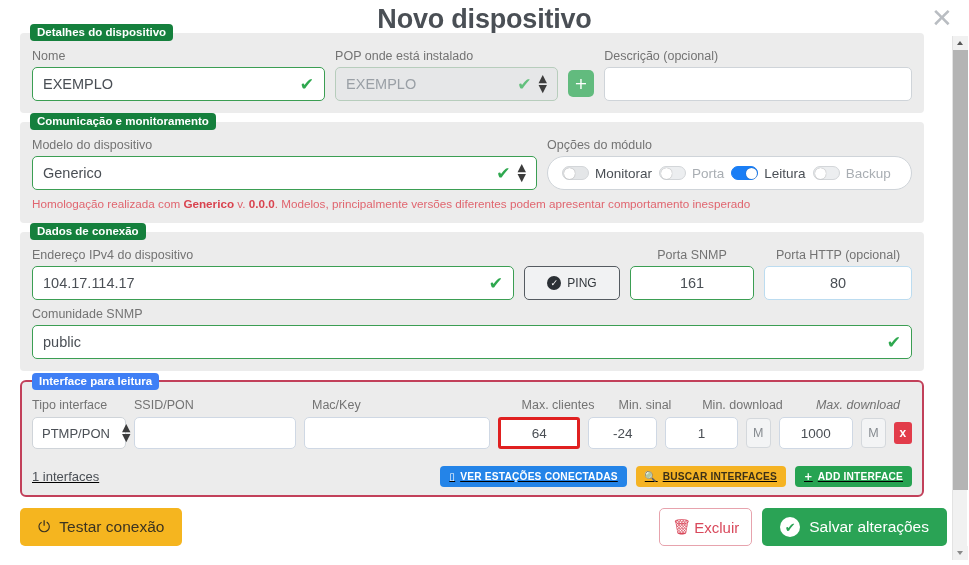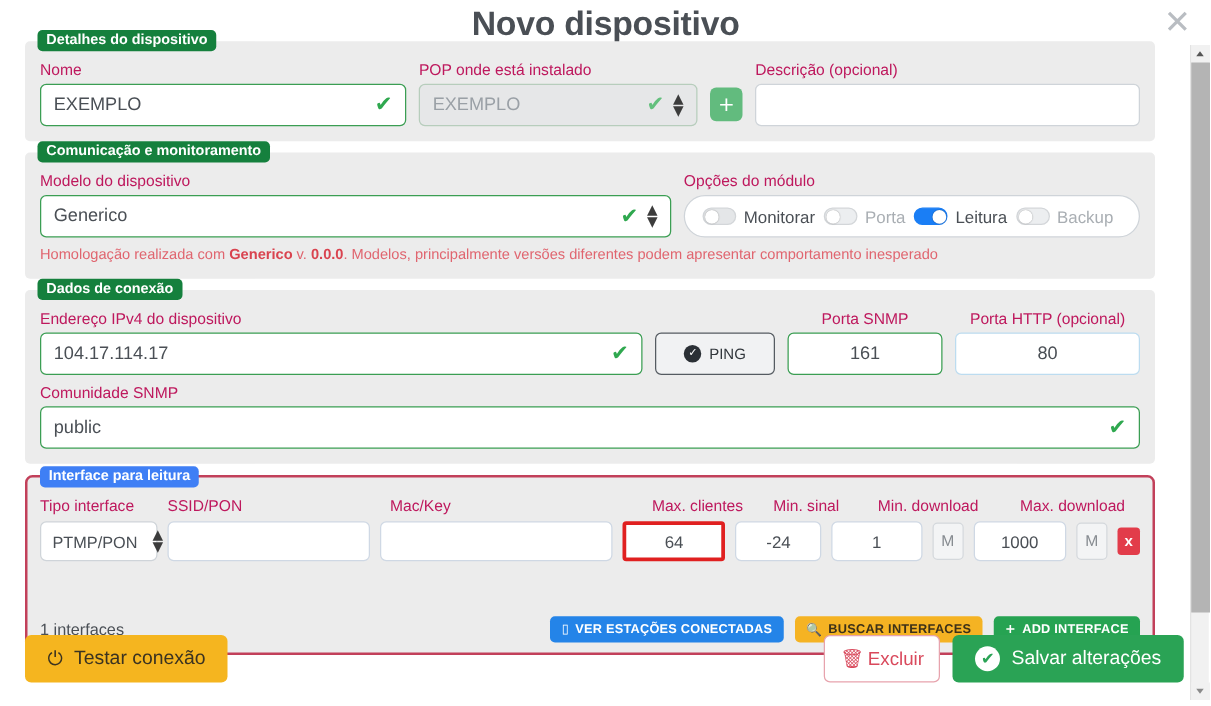--- a/index.html
+++ b/index.html
@@ -101,21 +101,21 @@
     border-radius: 4px;
     line-height: 14px;
     white-space: nowrap;
   }
   .panel.outlined .panel-legend { background: #3f7ff5; }
 
   .row { display: flex; align-items: flex-end; gap: 10px; }
   .field { display: flex; flex-direction: column; }
   .field-label {
     font-size: 12.5px;
-    color: #be185d;
+    color: #737373;
     margin-bottom: 3px;
     line-height: 15px;
     white-space: nowrap;
   }
   .input {
     position: relative;
     height: 34px;
     background: #fff;
     border: 1px solid #cfd4d9;
     border-radius: 5px;
@@ -276,21 +276,22 @@
     background: #e23c4a;
     color: #fff;
     border-radius: 3px;
     font-size: 12px;
     font-weight: bold;
     display: flex; align-items: center; justify-content: center;
     cursor: pointer;
   }
   .iface-footer {
     display: flex; align-items: center;
-    margin-top: 44px;
+    margin-top: 17px;
+    text-decoration: underline;
   }
   .iface-count { font-size: 13px; color: #4a4f55; }
   .pillbar { margin-left: auto; display: flex; gap: 9px; }
   .pill {
     height: 21px;
     border-radius: 4px;
     color: #fff;
     font-size: 10.2px;
     font-weight: bold;
     display: flex; align-items: center; gap: 5px;
@@ -466,21 +467,21 @@
     <div class="panel outlined">
       <div class="panel-legend">Interface para leitura</div>
 
       <div class="iface-head">
         <div class="field-label" style="width:94px;">Tipo interface</div>
         <div class="field-label" style="width:170px;">SSID/PON</div>
         <div class="field-label" style="width:195px;">Mac/Key</div>
         <div class="field-label" style="width:86px;text-align:center;">Max. clientes</div>
         <div class="field-label" style="width:72px;text-align:center;">Min. sinal</div>
         <div class="field-label" style="width:107px;text-align:center;">Min. download</div>
-        <div class="field-label" style="width:108px;text-align:center;">Max. download</div>
+        <div class="field-label" style="width:108px;text-align:center;font-style:italic;">Max. download</div>
       </div>
 
       <div class="iface-row">
         <div class="sel" style="width:94px;">
           <span>PTMP/PON</span>
           <span class="spinner">
               <span>▲</span>
               <span>▼</span>
             </span>
         </div>

